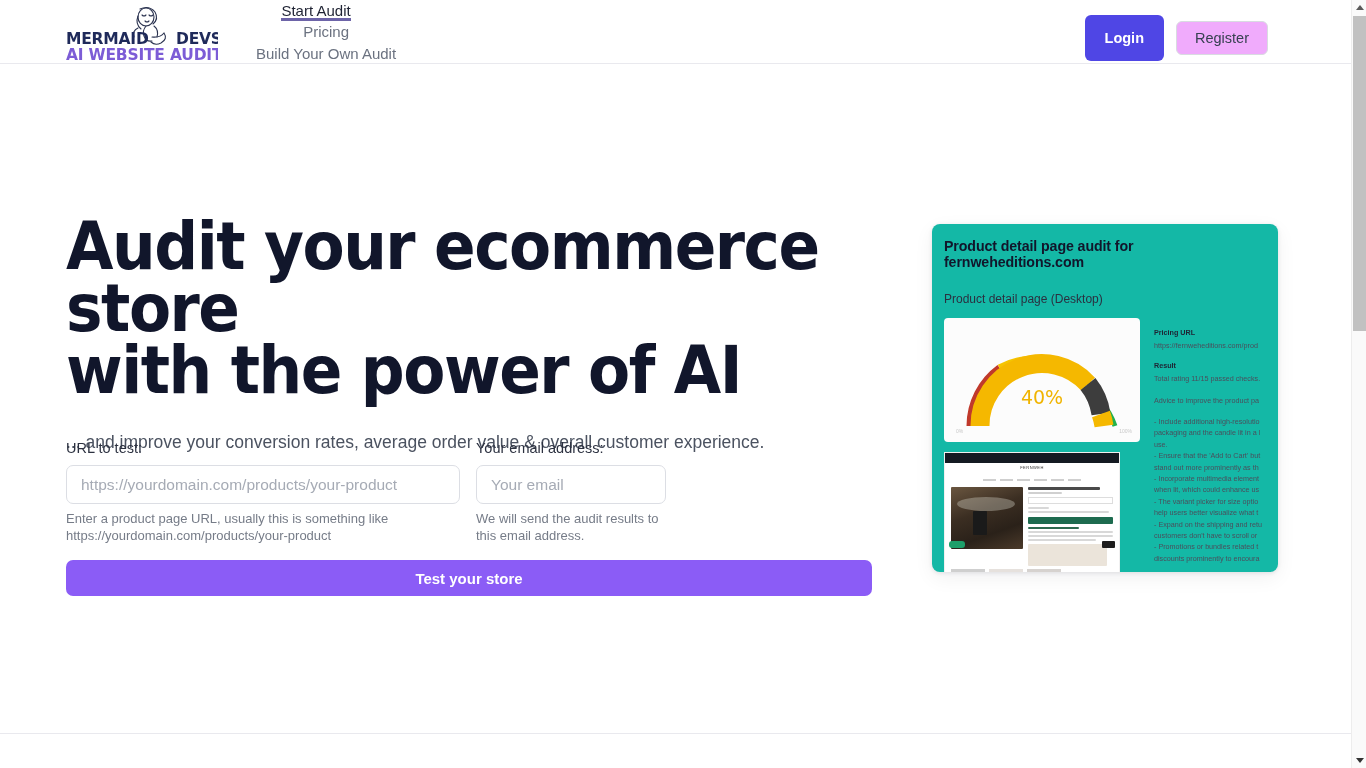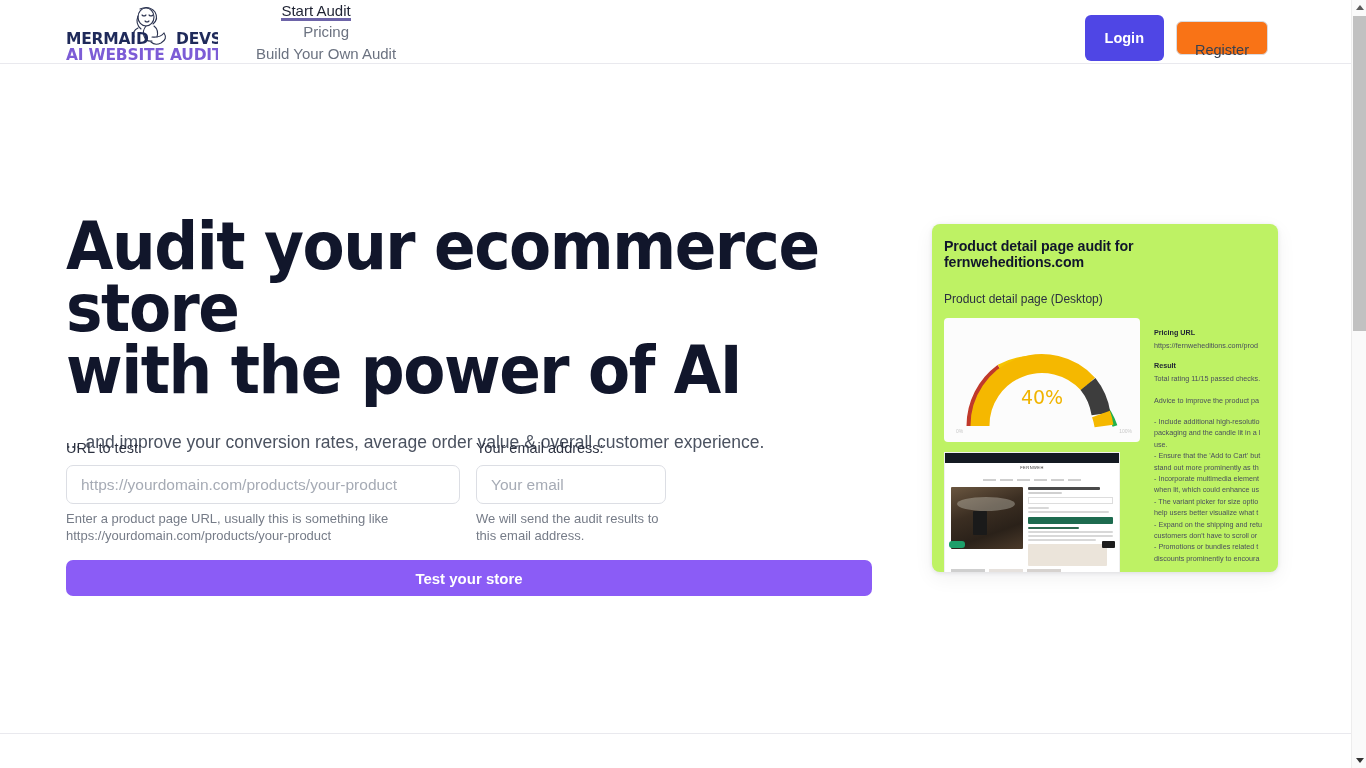--- a/index.html
+++ b/index.html
@@ -62,23 +62,23 @@
   }
 
   .header-actions { position:absolute; right:83px; top:15px; display:flex; gap:12px; align-items:center; }
   .btn-login {
     background:#4f46e5; color:#ffffff; border:none; border-radius:6px;
     font-size:14.5px; font-weight:600;
     padding:0 20px; height:46px; line-height:34px; cursor:pointer;
     font-family:"Liberation Sans", sans-serif;
   }
   .btn-register {
-    background:#f97316; color:#3b3f४c; color:#374151; border:1px solid #d9dbe1; border-radius:6px;
+    background:#f0abfc; color:#3b3f४c; color:#374151; border:1px solid #d9dbe1; border-radius:6px;
     font-size:14.5px;
-    padding:12px 18px; height:34px; line-height:32px; cursor:pointer;
+    padding:0 18px; height:34px; line-height:32px; cursor:pointer;
     font-family:"Liberation Sans", sans-serif;
   }
 
   
   .hero-left { position:absolute; left:66px; top:216px; width:810px; }
   .headline {
     font-family:"DejaVu Sans", sans-serif;
     font-weight:bold;
     font-size:66px;
     line-height:62px;
@@ -133,21 +133,21 @@
     background:#8b5cf6; color:#ffffff;
     border:none; border-radius:7px;
     font-size:15px; font-weight:bold;
     cursor:pointer;
     font-family:"Liberation Sans", sans-serif;
   }
 
   
   .preview-card {
     position:absolute; left:932px; top:224px; width:346px; height:348px;
-    background:#bef264;
+    background:#14b8a6;
     border-radius:8px;
     box-shadow:0 1px 4px rgba(20,24,40,0.10), 0 6px 20px rgba(20,24,40,0.06);
     overflow:hidden;
     padding:14px 12px 0 12px;
   }
   .pc-title { font-size:14.2px; font-weight:bold; color:#11162b; letter-spacing:-0.1px; }
   .pc-sub { margin-top:22px; font-size:12px; color:#2b3040; }
 
   .pc-body { display:flex; gap:14px; margin-top:12px; }
   .pc-left { width:196px; }

